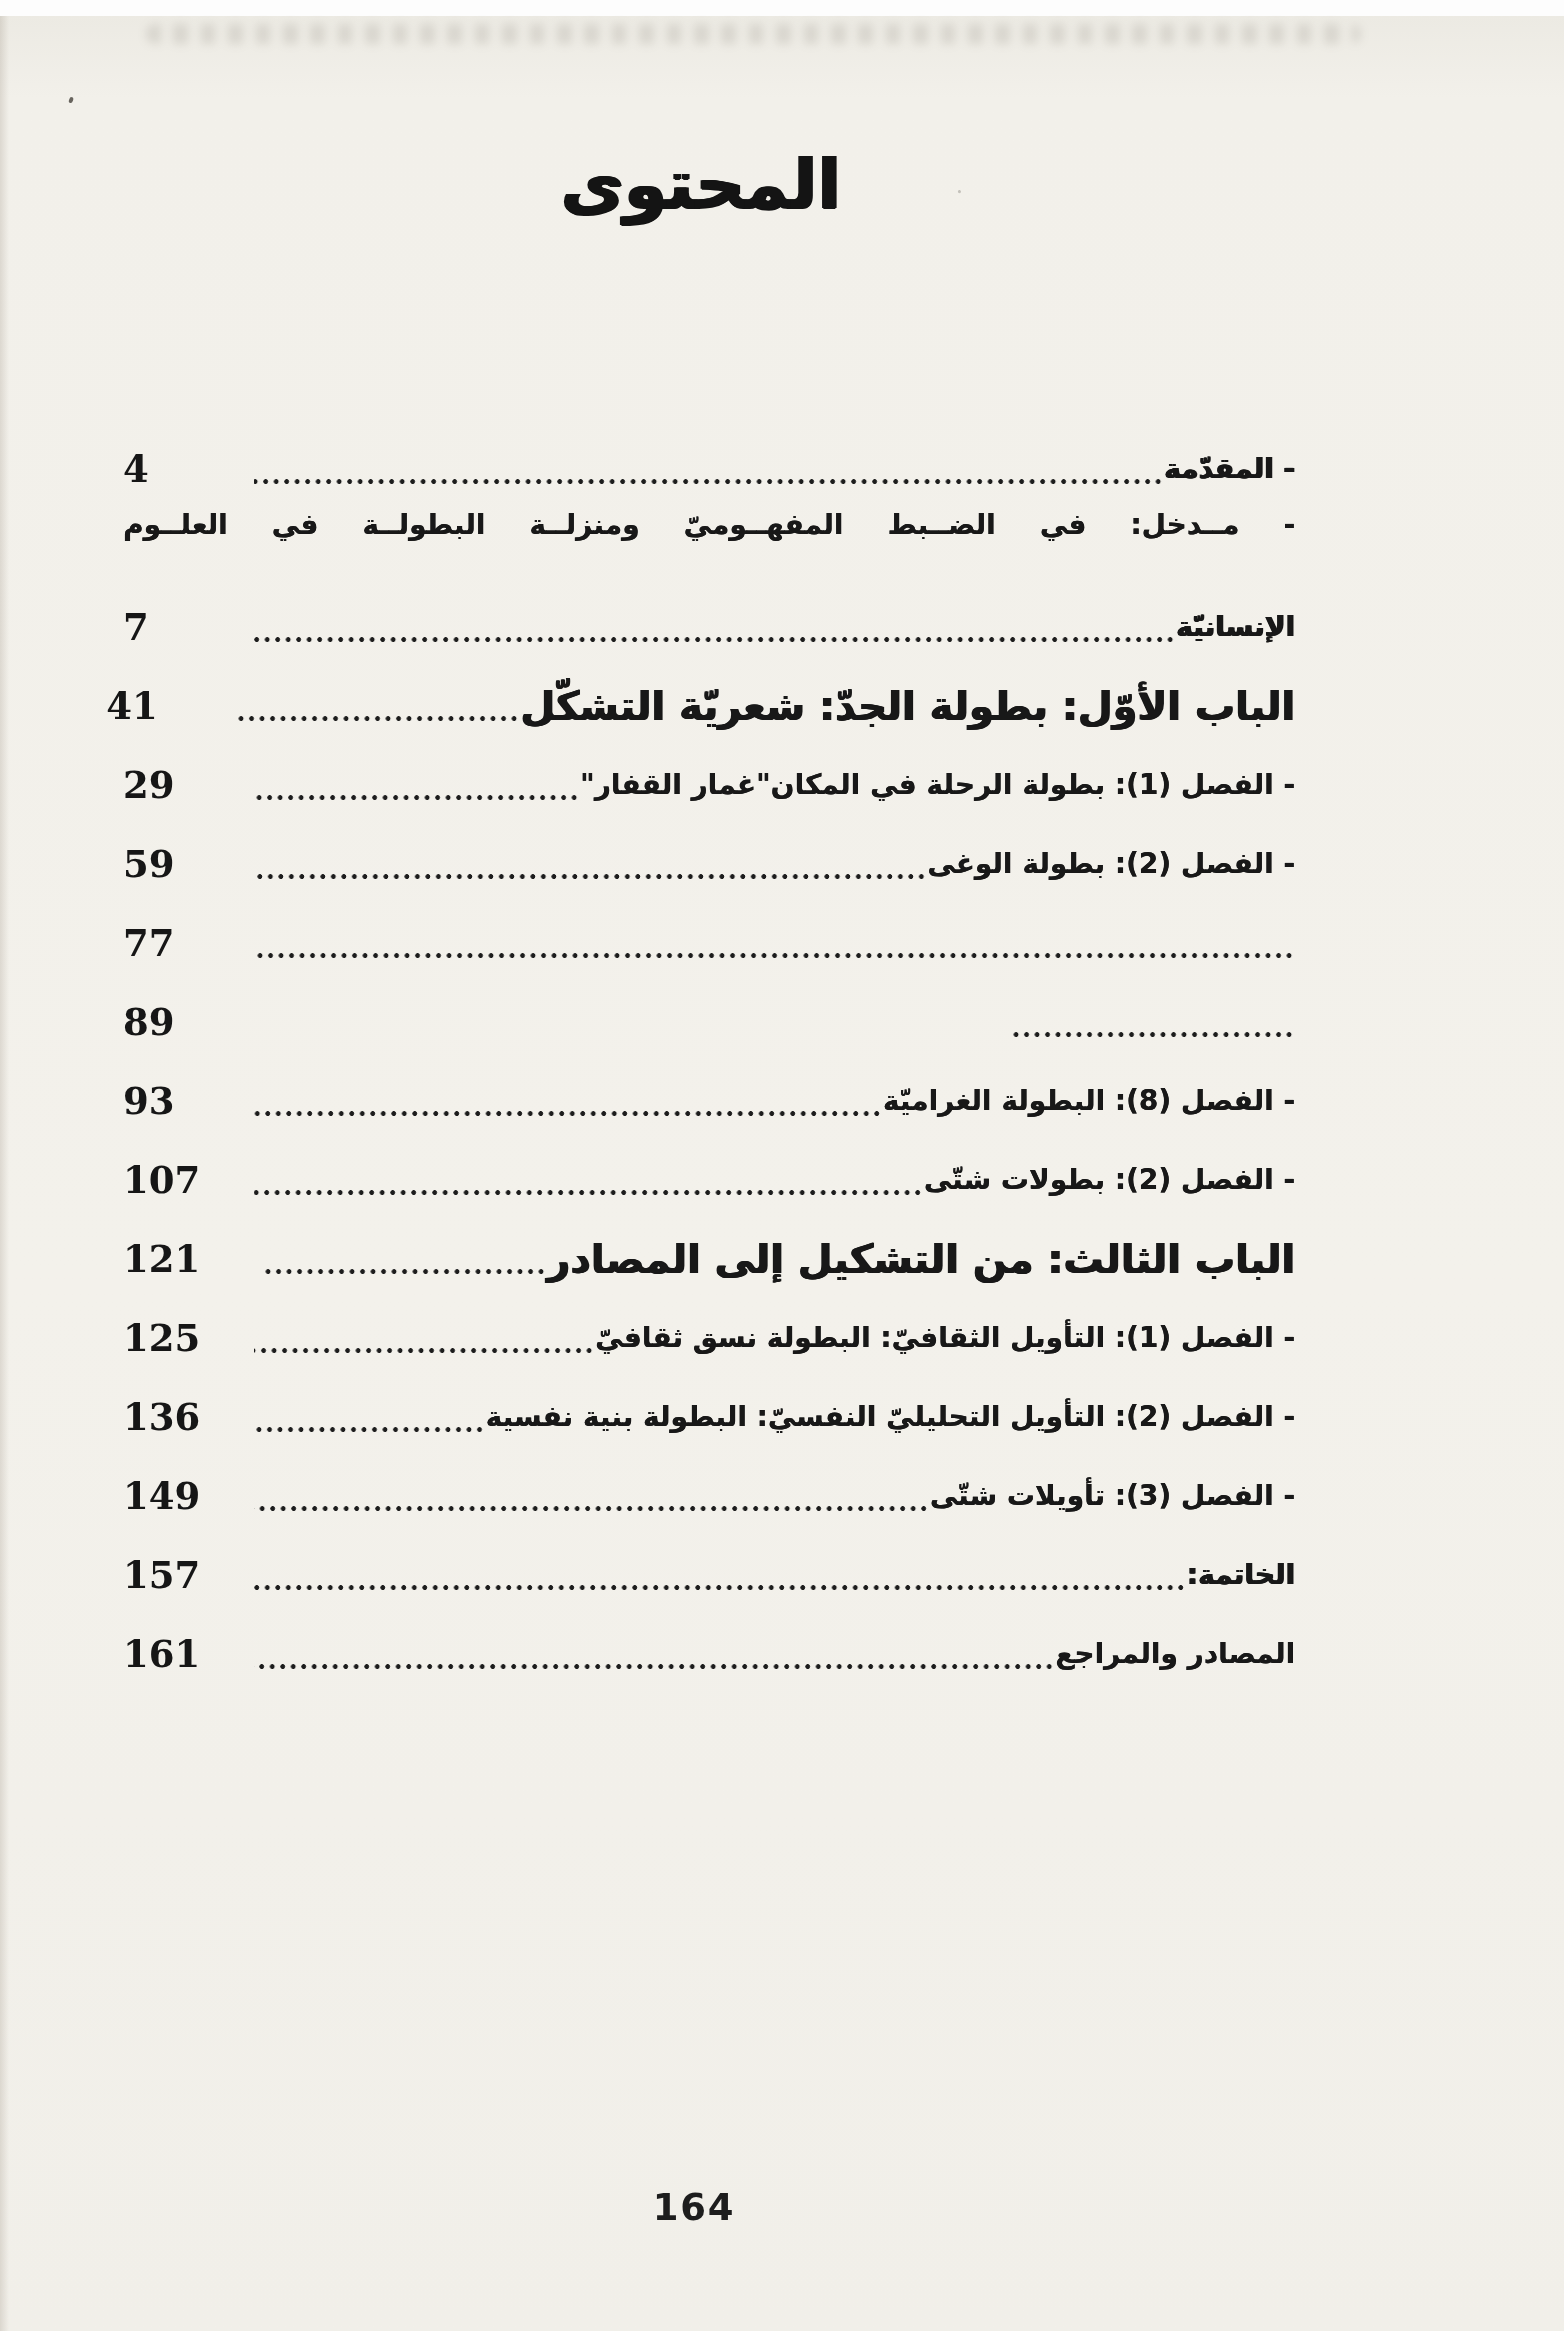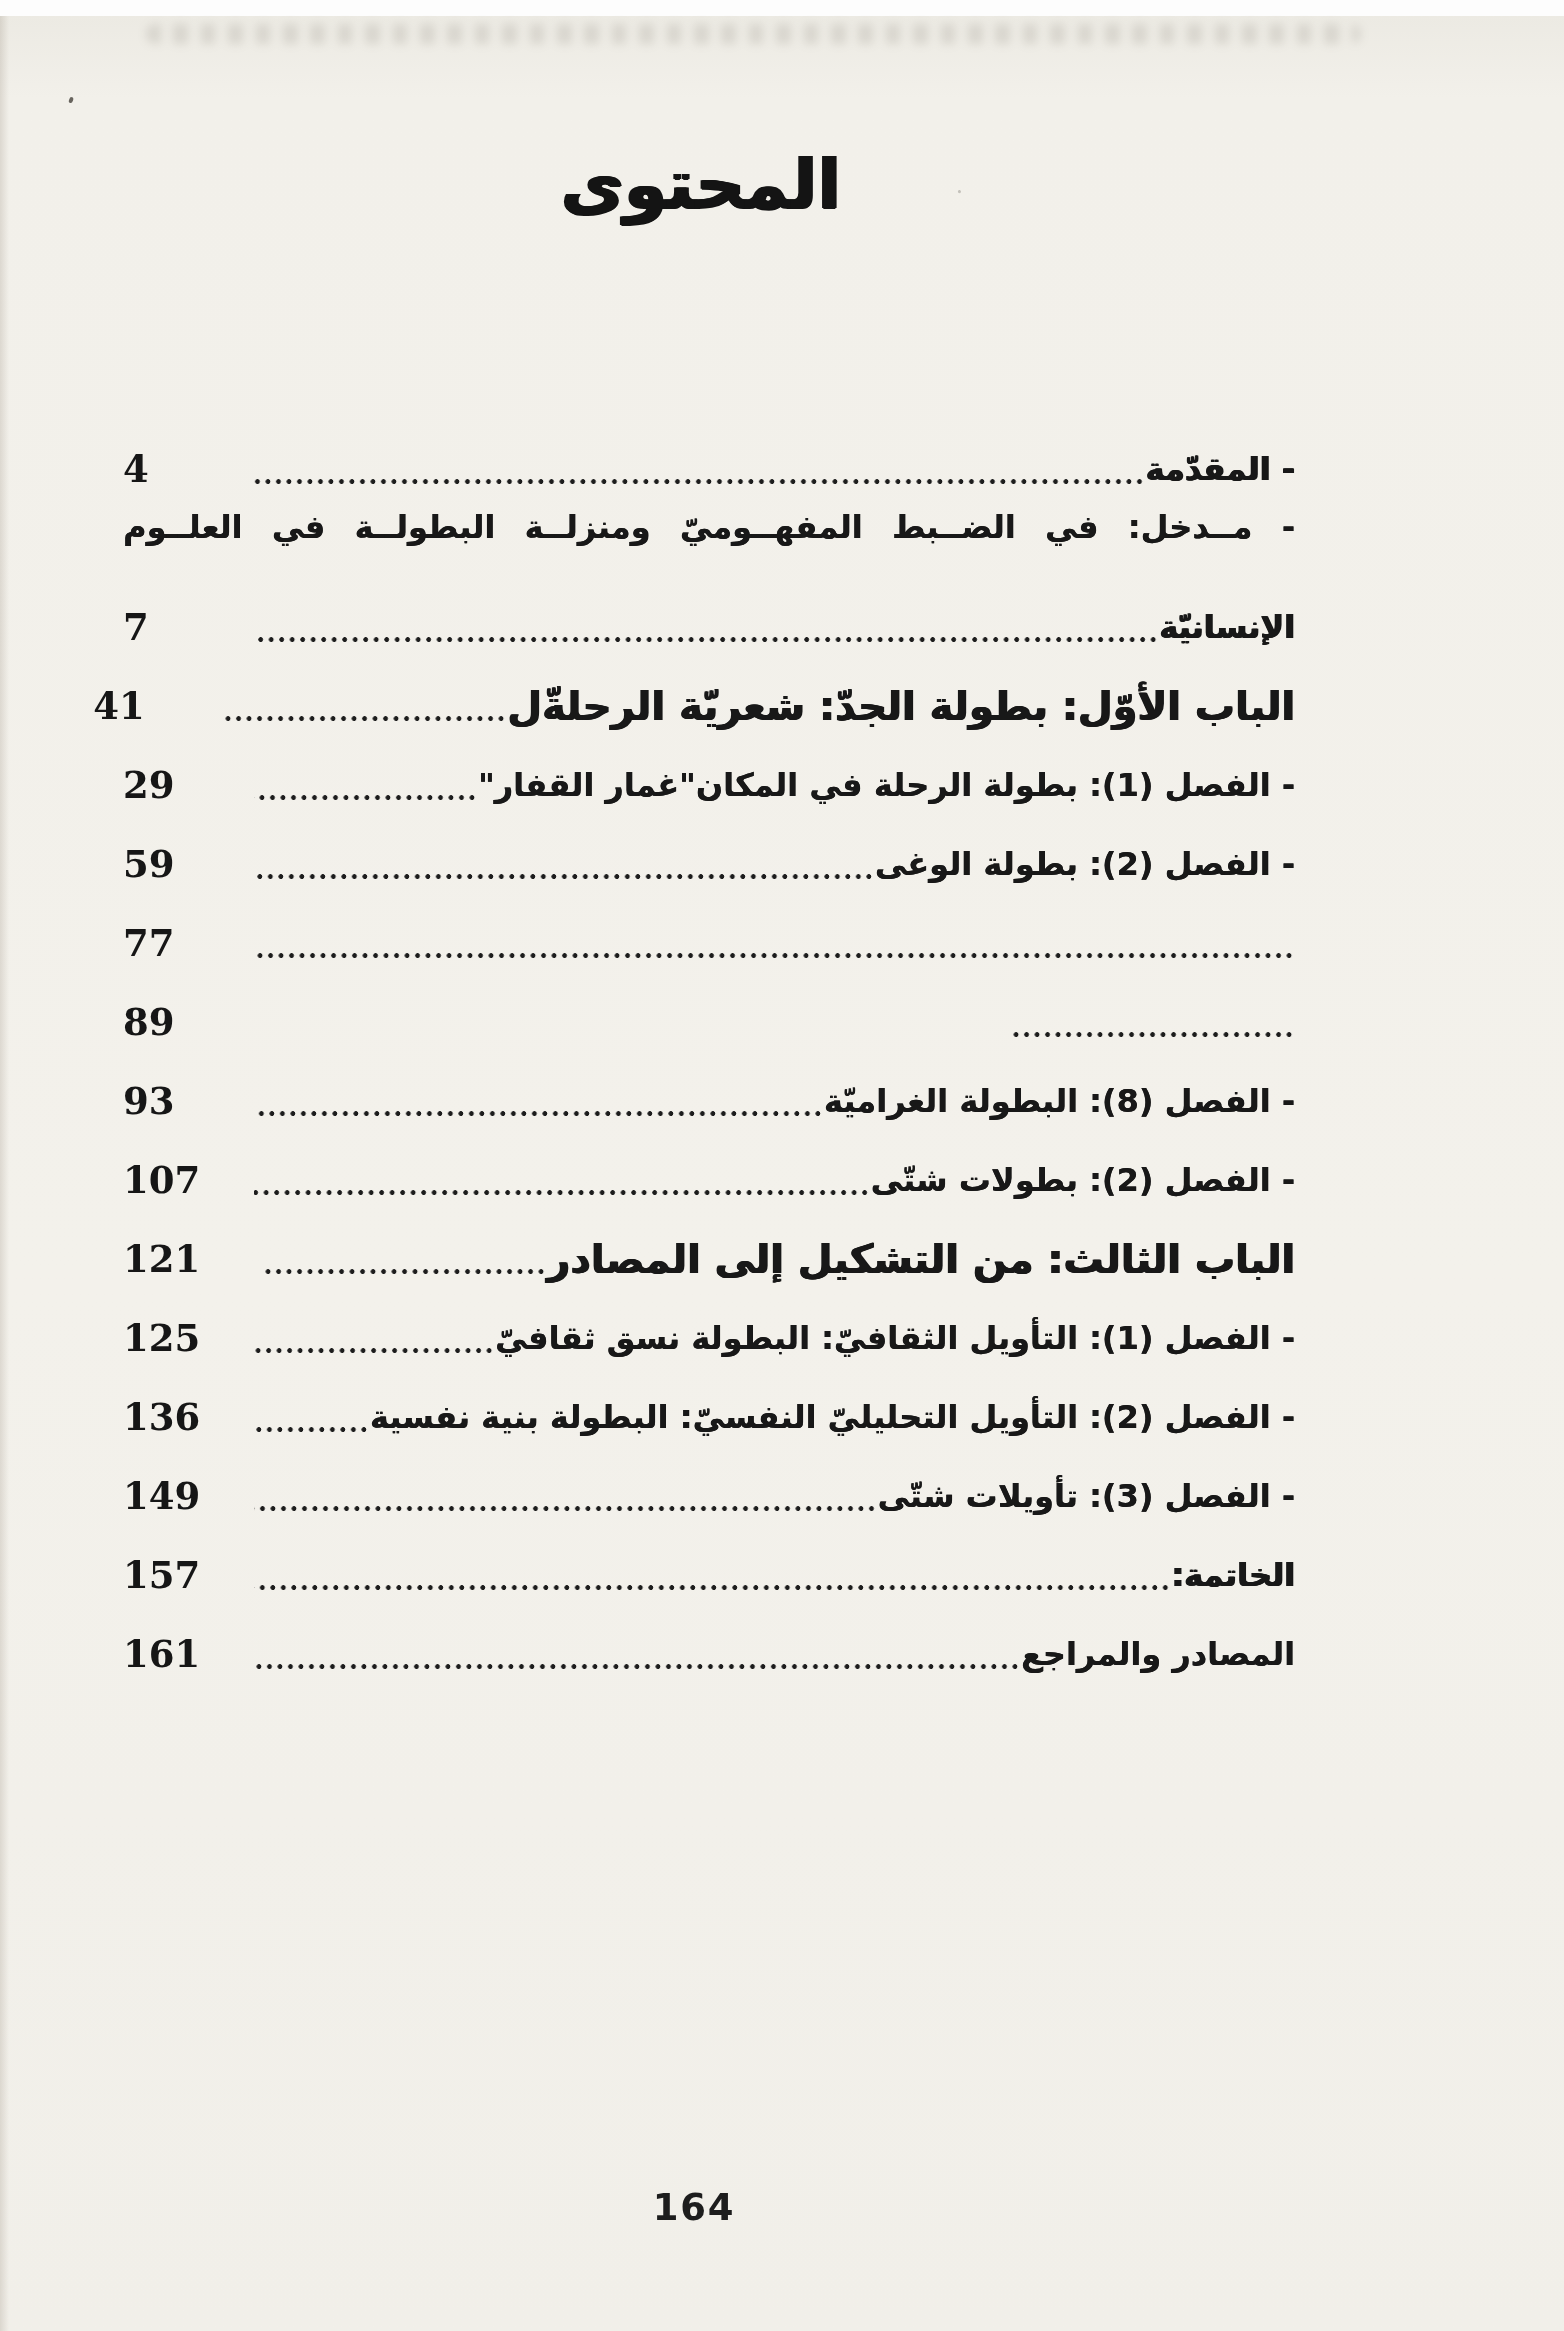--- a/index.html
+++ b/index.html
@@ -37,21 +37,21 @@
 
   .toc{
     position:absolute;top:429px;left:123px;width:1172px;
     direction:rtl;color:#181818;
   }
   .row{
     display:flex;flex-direction:row;align-items:center;
     height:79px;
   }
   .label{
-    white-space:nowrap;font-size:32px;font-weight:bold;color:#181818;
+    white-space:nowrap;font-size:28px;font-weight:bold;color:#181818;
     text-shadow:0.3px 0 0 #181818;
   }
   .row.part .label{font-size:40px;text-shadow:0.9px 0 0 #181818,-0.5px 0 0 #181818;}
   .row.heavy .label{text-shadow:0.9px 0 0 #181818,-0.5px 0 0 #181818;}
   .leader{
     flex:1 1 auto;height:9.1px;align-self:flex-end;margin-bottom:22px;
     margin-left:44px;min-width:27.4px;
     background-image:radial-gradient(circle at 4.6px 4.6px,#1c1c1c 2.1px,rgba(0,0,0,0) 2.7px);
     background-size:10.5px 9.1px;background-repeat:repeat-x;background-position:right bottom;
   }
@@ -96,21 +96,21 @@
   <div class="wrapline">
     <span class="label">- مــدخل: في الضــبط المفهــوميّ ومنزلــة البطولــة في العلــوم</span>
   </div>
   <div class="row heavy">
     <span class="label">الإنسانيّة</span>
     <span class="leader"></span>
     <span class="num">7</span>
   </div>
 
   <div class="row part">
-    <span class="label">الباب الأوّل: بطولة الجدّ: شعريّة الرحلةّل</span>
+    <span class="label">الباب الأوّل: بطولة الجدّ: شعريّة التشكّل</span>
     <span class="leader"></span>
     <span class="num">41</span>
   </div>
 
   <div class="row">
     <span class="label">- الفصل (1): بطولة الرحلة في المكان"غمار القفار"</span>
     <span class="leader"></span>
     <span class="num">29</span>
   </div>
 

